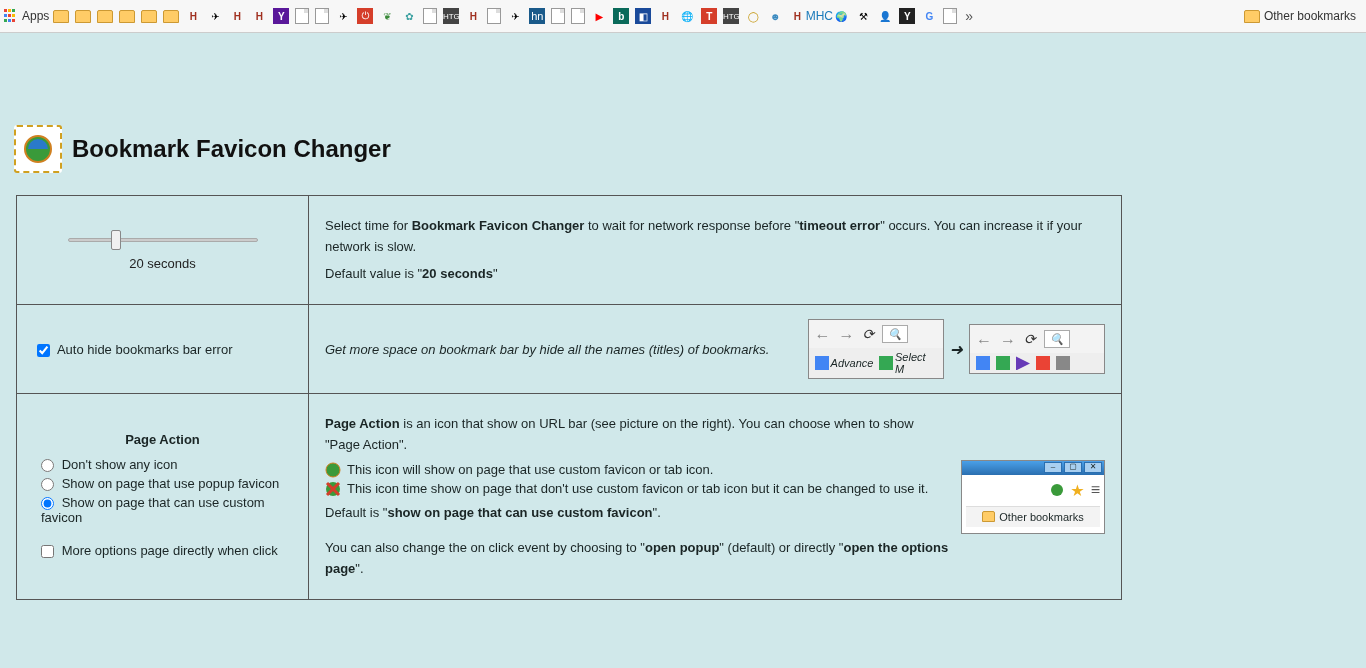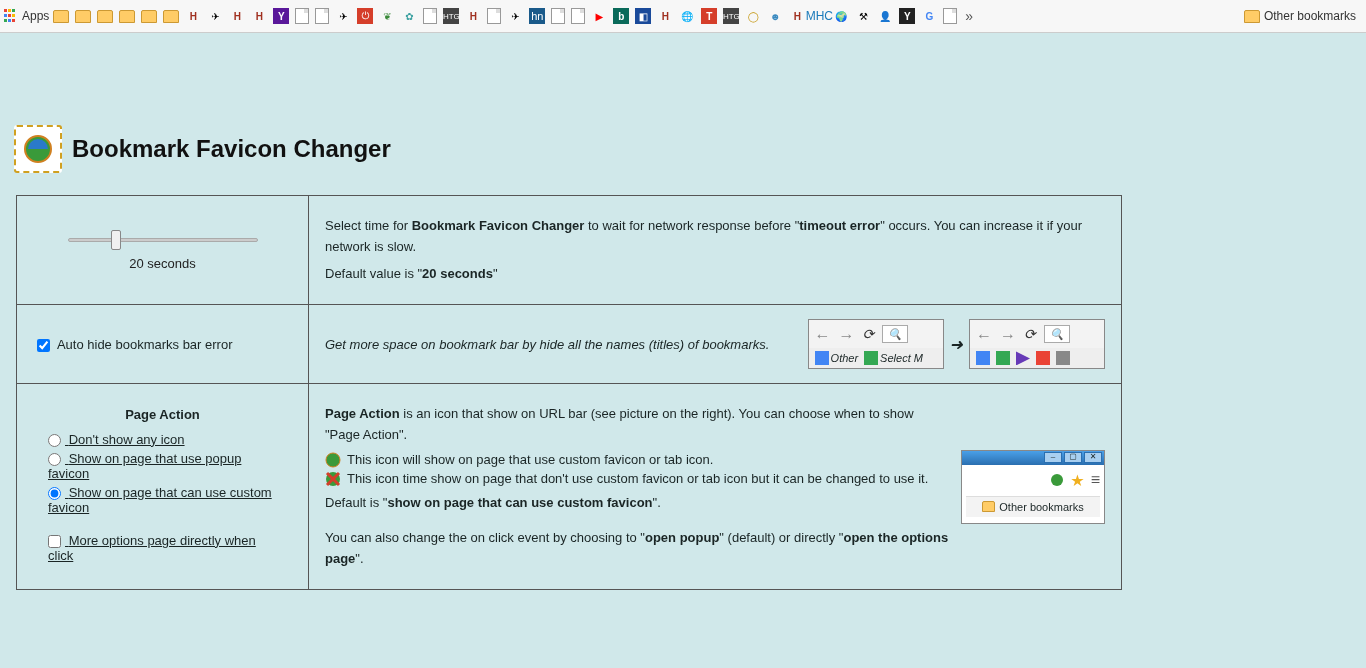--- a/index.html
+++ b/index.html
@@ -41,21 +41,21 @@
 .settings-table { margin: 22px 0 0 8px; border-collapse: collapse; width: 1106px; }
 .settings-table td { border: 1px solid #555; padding: 14px 16px; vertical-align: middle; font-size: 13px; color: #1a2525; }
 .settings-table td.left { width: 292px; text-align: center; }
 .settings-table td.left .subleft { text-align: left; margin-left: 4px; }
 
 .slider-track { width: 190px; height: 4px; background: #ccc; border: 1px solid #aaa; border-radius: 2px; position: relative; margin: 8px auto 14px; }
 .slider-thumb { width: 10px; height: 20px; background: #f0f0f0; border: 1px solid #888; border-radius: 2px; position: absolute; top: -9px; left: 42px; }
 .slider-label { color: #222; }
 
 .pa-heading { font-weight: 600; margin-bottom: 10px; }
-.pa-opts label { display: block; margin: 4px 11px; text-decoration: underline; }
+.pa-opts label { display: block; margin: 4px 4px; }
 
 .desc p { margin: 6px 0; line-height: 1.6; }
 .desc b { font-weight: 600; }
 
 .imgline { display:flex; align-items:center; gap:6px;font-style:italic; }
 
 .mini-browser { border: 1px solid #888; background: #f3f3f3; font-size: 11px; }
 .mb-tools { display:flex; align-items:center; gap:8px; padding: 4px 6px; height:28px;}
 .mb-arrow { color:#888; font-size:16px; }
 .mb-reload { color:#333; font-size:14px; }
@@ -190,21 +190,21 @@
           <div class="mini-browser" style="width:136px;">
             <div class="mb-tools">
                   <span class="mb-arrow">←</span>
                   <span class="mb-arrow">→</span>
                   <span class="mb-reload">⟳</span>
                   <span class="mb-search">🔍</span>
                 </div>
             <div class="mb-bmrow">
               <span class="mb-tag">
                     <span class="sq g-blue"></span>
-                    <span>Other</span>
+                    <span>Advance</span>
                   </span>
               <span class="mb-tag">
                     <span class="sq g-grn"></span>
                     <span>Select M</span>
                   </span>
             </div>
           </div>
           <span style="font-size:16px;">➜</span>
           <div class="mini-browser" style="width:136px;">
             <div class="mb-tools">

